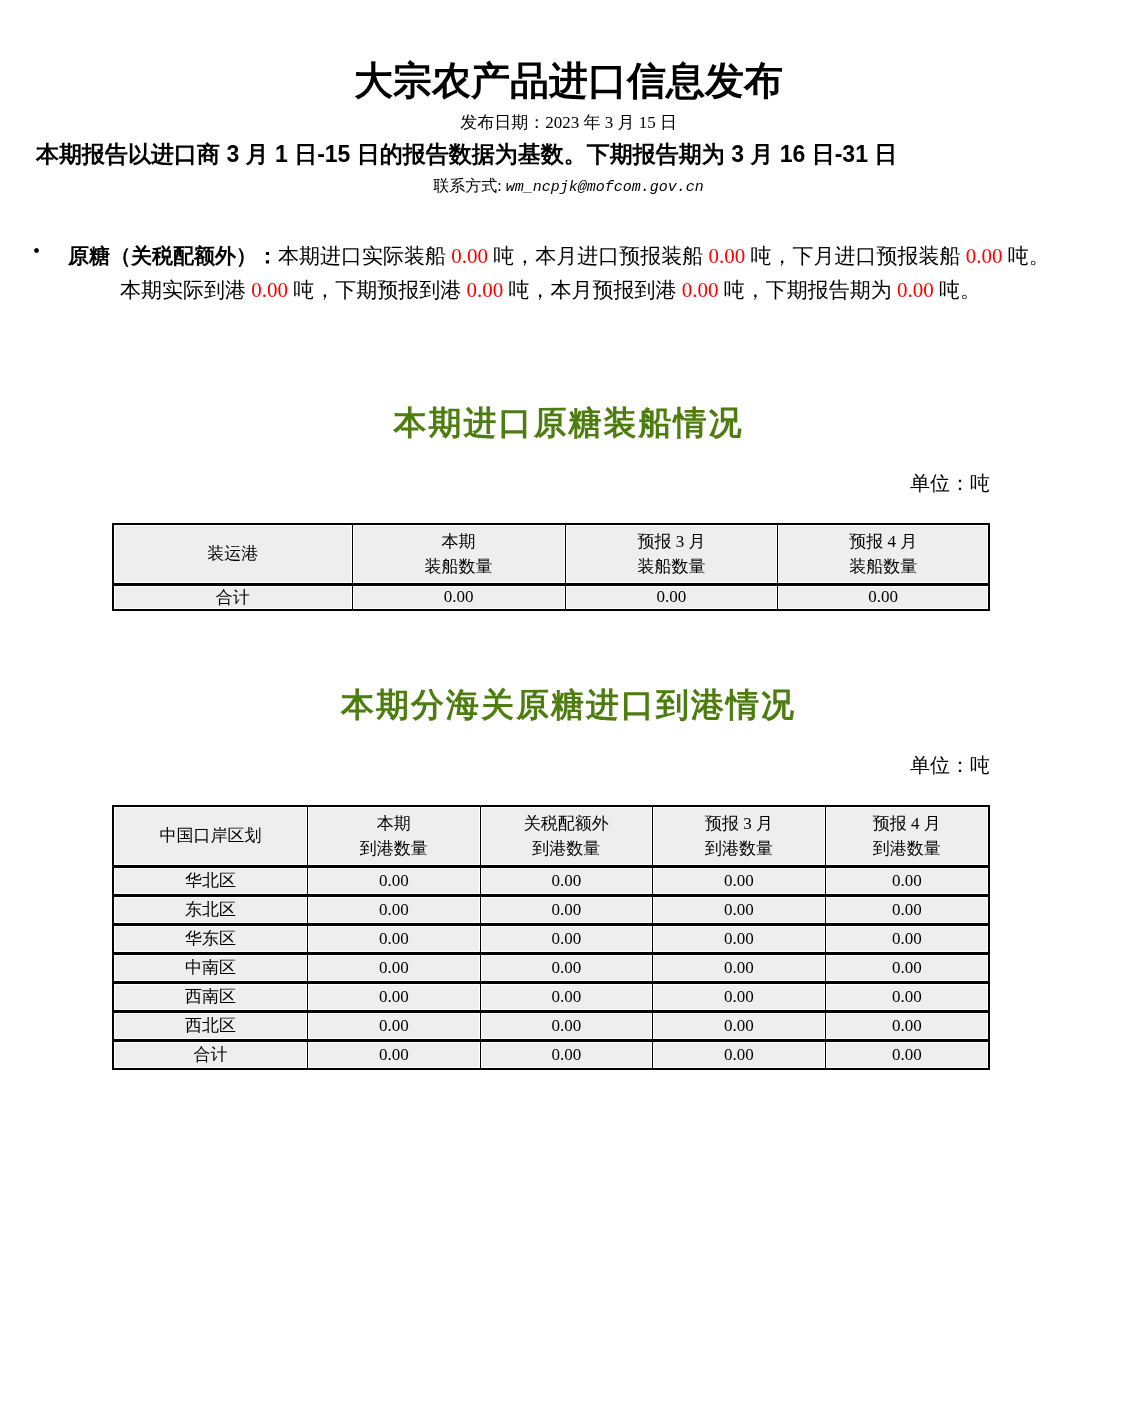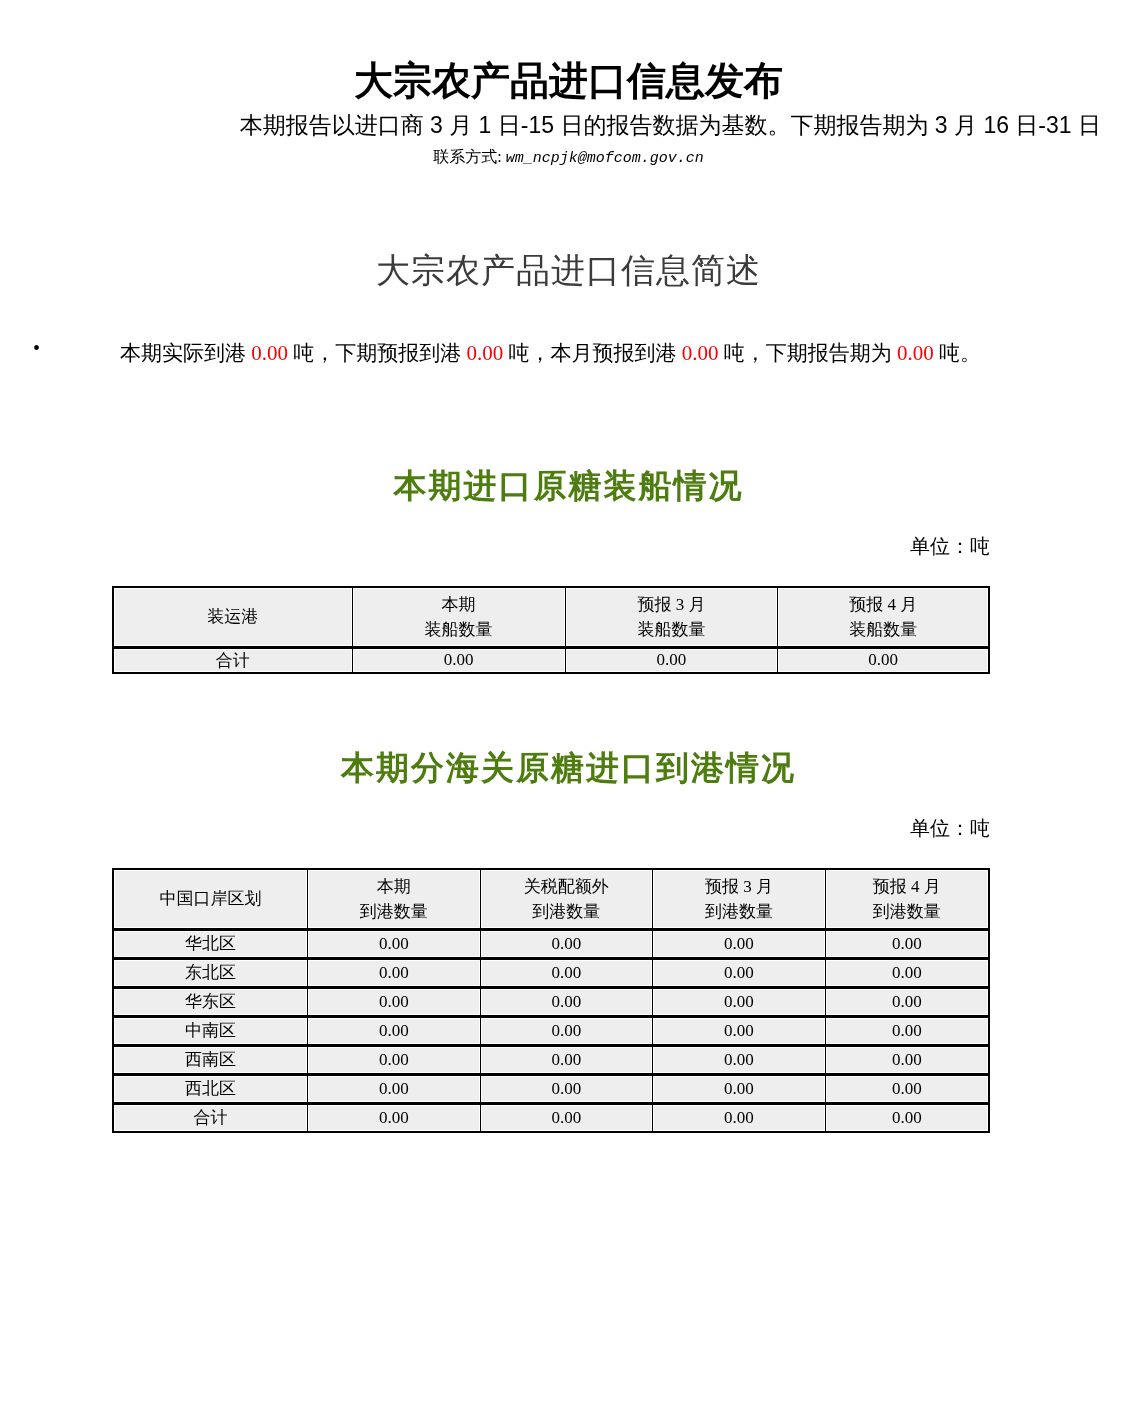--- a/index.html
+++ b/index.html
@@ -6,21 +6,21 @@
   body{
     width:1137px;height:1417px;background:#ffffff;color:#000;
     font-family:"Liberation Serif","DejaVu Serif",serif;
     overflow:hidden;
   }
   .page{position:relative;width:1137px;height:1417px;box-sizing:border-box;padding:0 36px;}
 
   .doc-title{margin:0;padding-top:58px;text-align:center;font-size:39px;font-weight:bold;line-height:1.2;color:#000;}
   .pub-date{margin-top:6px;text-align:center;font-size:17px;}
   .report-note{
-    margin-top:5px;text-align:right;font-size:23px;font-weight:normal;line-height:30px;
+    margin-top:5px;text-align:left;font-size:23px;font-weight:bold;line-height:30px;
     font-family:"Liberation Sans","DejaVu Sans",sans-serif;
   }
   .contact{margin-top:7px;text-align:center;font-size:16px;}
   .email{font-family:"Liberation Mono","DejaVu Sans Mono",monospace;font-size:15px;font-style:italic;}
 
   .summary-title{
     margin:80px 0 0;text-align:center;font-size:34px;font-weight:normal;
     letter-spacing:1px;color:var(--summary-title,#3b3b3b);
   }
 
@@ -53,27 +53,28 @@
   .t1 tbody td{height:22px;}
   .t2 tbody td{height:26px;}
   .hline{line-height:25px;}
 </style>
 </head>
 <body>
 
 <div class="page">
 
   <h1 class="doc-title">大宗农产品进口信息发布</h1>
+  <div class="pub-date">发布日期：2023 年 3 月 15 日</div>
   <div class="report-note">本期报告以进口商 3 月 1 日-15 日的报告数据为基数。下期报告期为 3 月 16 日-31 日</div>
   <div class="contact"><span>联系方式: </span><span class="email">wm_ncpjk@mofcom.gov.cn</span></div>
 
-  <h2 class="summary-title">大宗农产品进口信息简述</h2>
 
   <div class="bullet-item">
     <span class="bullet">•</span>
+    <p class="para p1"><span class="seg-bold">原糖（关税配额外）：</span><span>本期进口实际装船 </span><span class="seg-red">0.00</span><span> 吨，本月进口预报装船 </span><span class="seg-red">0.00</span><span> 吨，下月进口预报装船 </span><span class="seg-red">0.00</span><span> 吨。</span></p>
     <p class="para p2"><span>本期实际到港 </span><span class="seg-red">0.00</span><span> 吨，下期预报到港 </span><span class="seg-red">0.00</span><span> 吨，本月预报到港 </span><span class="seg-red">0.00</span><span> 吨，下期报告期为 </span><span class="seg-red">0.00</span><span> 吨。</span></p>
   </div>
 
   <h2 class="section-title shipping-title">本期进口原糖装船情况</h2>
   <div class="unit">单位：吨</div>
   <table class="dtable t1">
       <colgroup>
         <col style="width: 27.3%;">
         <col style="width: 24.3%;">
         <col style="width: 24.3%;">

